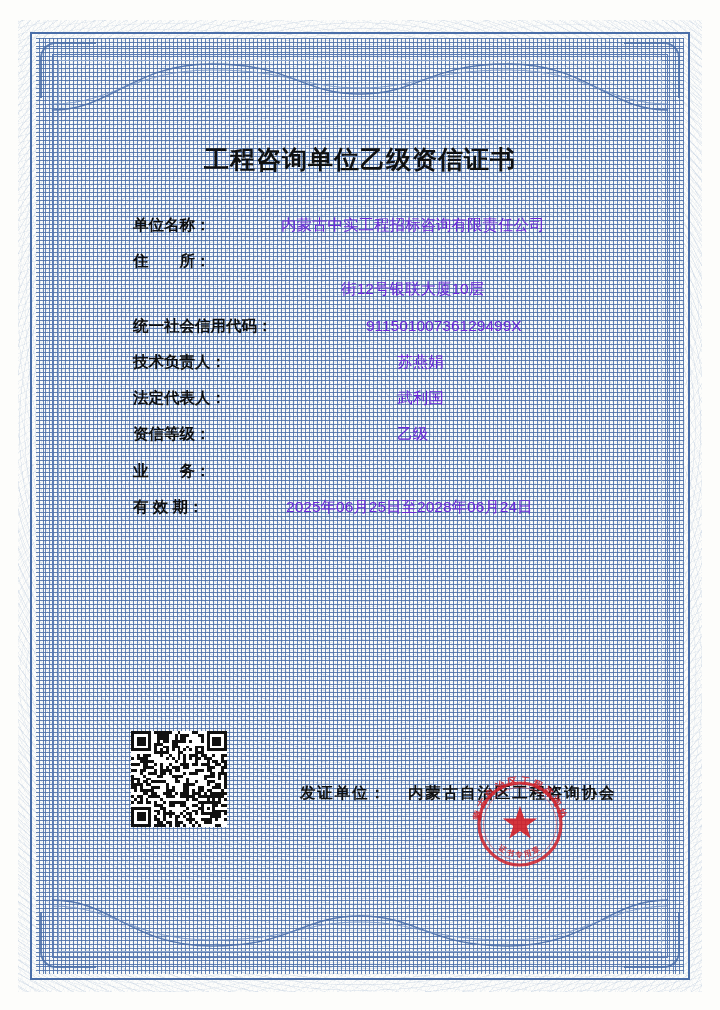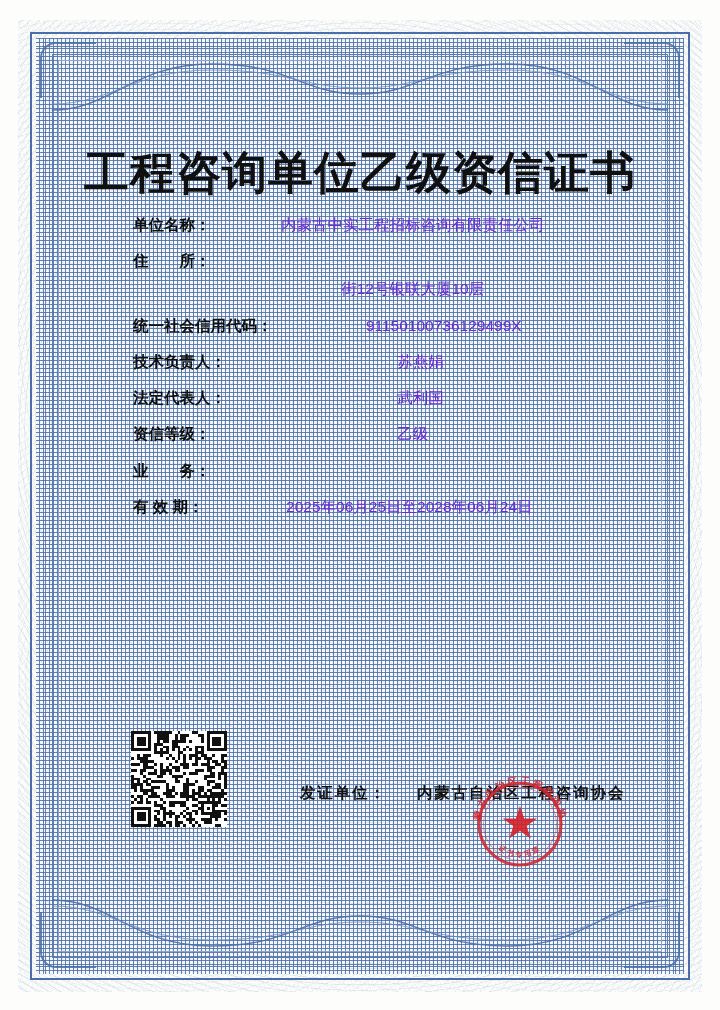--- a/index.html
+++ b/index.html
@@ -111,21 +111,21 @@
     height: 1010px;
   }
 
   .cert-title {
     position: absolute;
     left: 0; top: 143px;
     width: 720px;
     text-align: center;
     font-family: "DejaVu Serif", "Liberation Serif", serif;
     font-weight: bold;
-    font-size: 45px;
+    font-size: 25px;
     letter-spacing: 1px;
     color: #101010;
     white-space: nowrap;
   }
 
   .fields {
     position: absolute;
     left: 133px;
     top: 213px;
     width: 470px;
@@ -168,21 +168,21 @@
   .issuer {
     position: absolute;
     left: 300px;
     top: 783px;
     font-size: 15.5px;
     font-weight: 600;
     letter-spacing: 0.12em;
     color: #111;
     white-space: nowrap;
   }
-  .issuer .issuer-label { margin-right: 24px; }
+  .issuer .issuer-label { margin-right: 15px; }
 
   
   .seal {
     position: absolute;
     left: 466px;
     top: 770px;
     width: 108px;
     height: 108px;
     pointer-events: none;
   }

